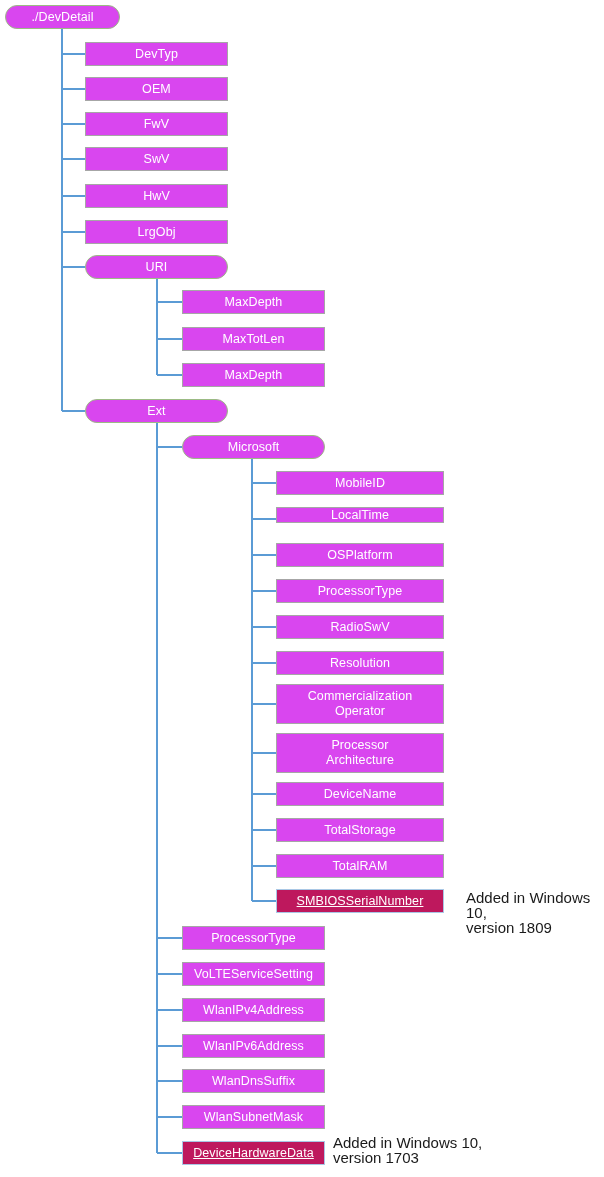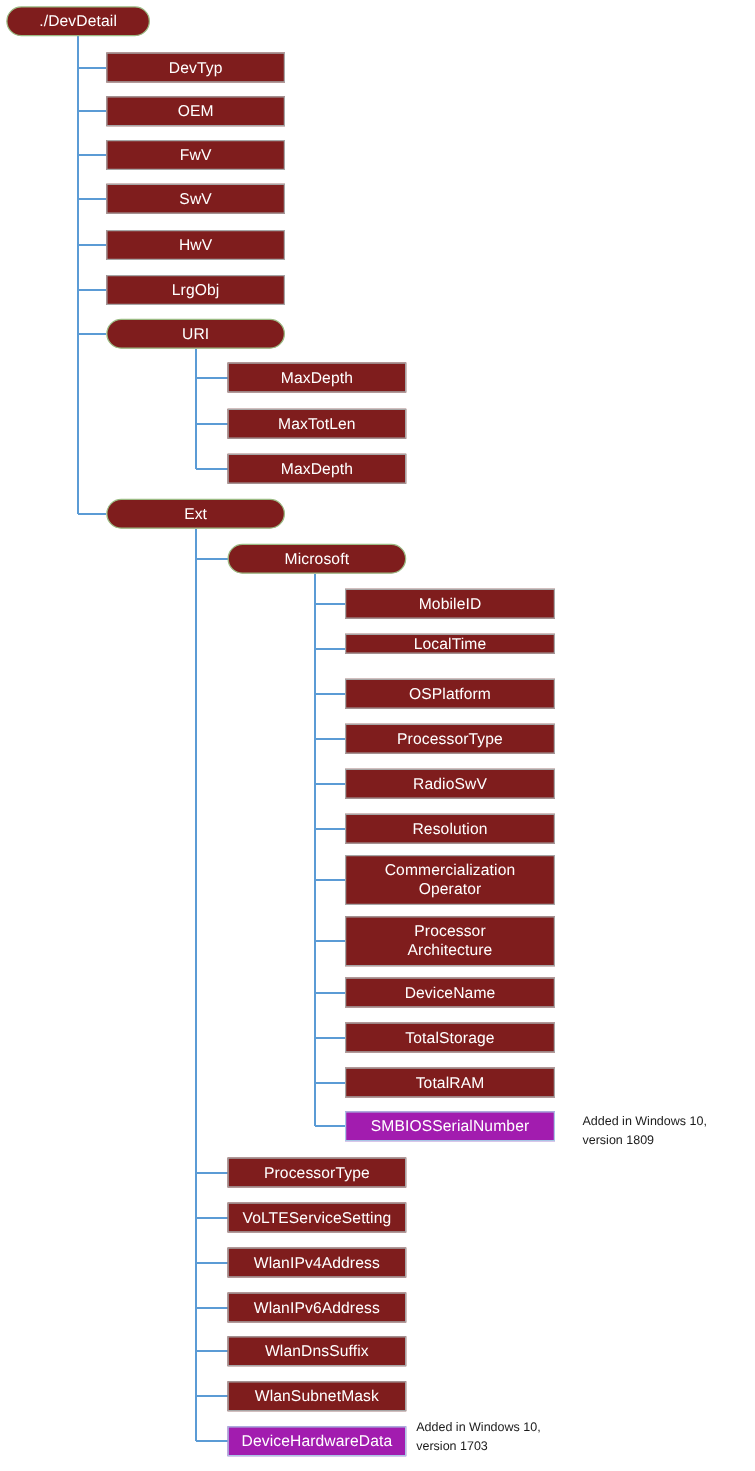--- a/index.html
+++ b/index.html
@@ -30,36 +30,37 @@
     box-sizing: border-box;
     display: flex;
     align-items: center;
     justify-content: center;
     text-align: center;
     color: #ffffff;
     font-size: 12.5px;
     line-height: 15px;
     letter-spacing: 0.1px;
     border: 1px solid #a6a6a6;
-    background: #7f1d1d;
+    background: #d946ef;
     white-space: pre-line;
     padding: 0 4px;
   }
   .node.pill {
     border-radius: 999px;
     border-color: #9bbb84;
   }
   .node.blue {
-    background: #a21caf;
+    background: #be185d;
     border-color: #a9c7e5;
+    text-decoration: underline;
   }
   .annotation {
     position: absolute;
     color: #1a1a1a;
-    font-size: 10px;
+    font-size: 15px;
     line-height: 15px;
     white-space: pre-line;
     font-family: "Liberation Sans", sans-serif;
   }
 </style>
 </head>
 <body>
 
 <div id="diagram">
 

